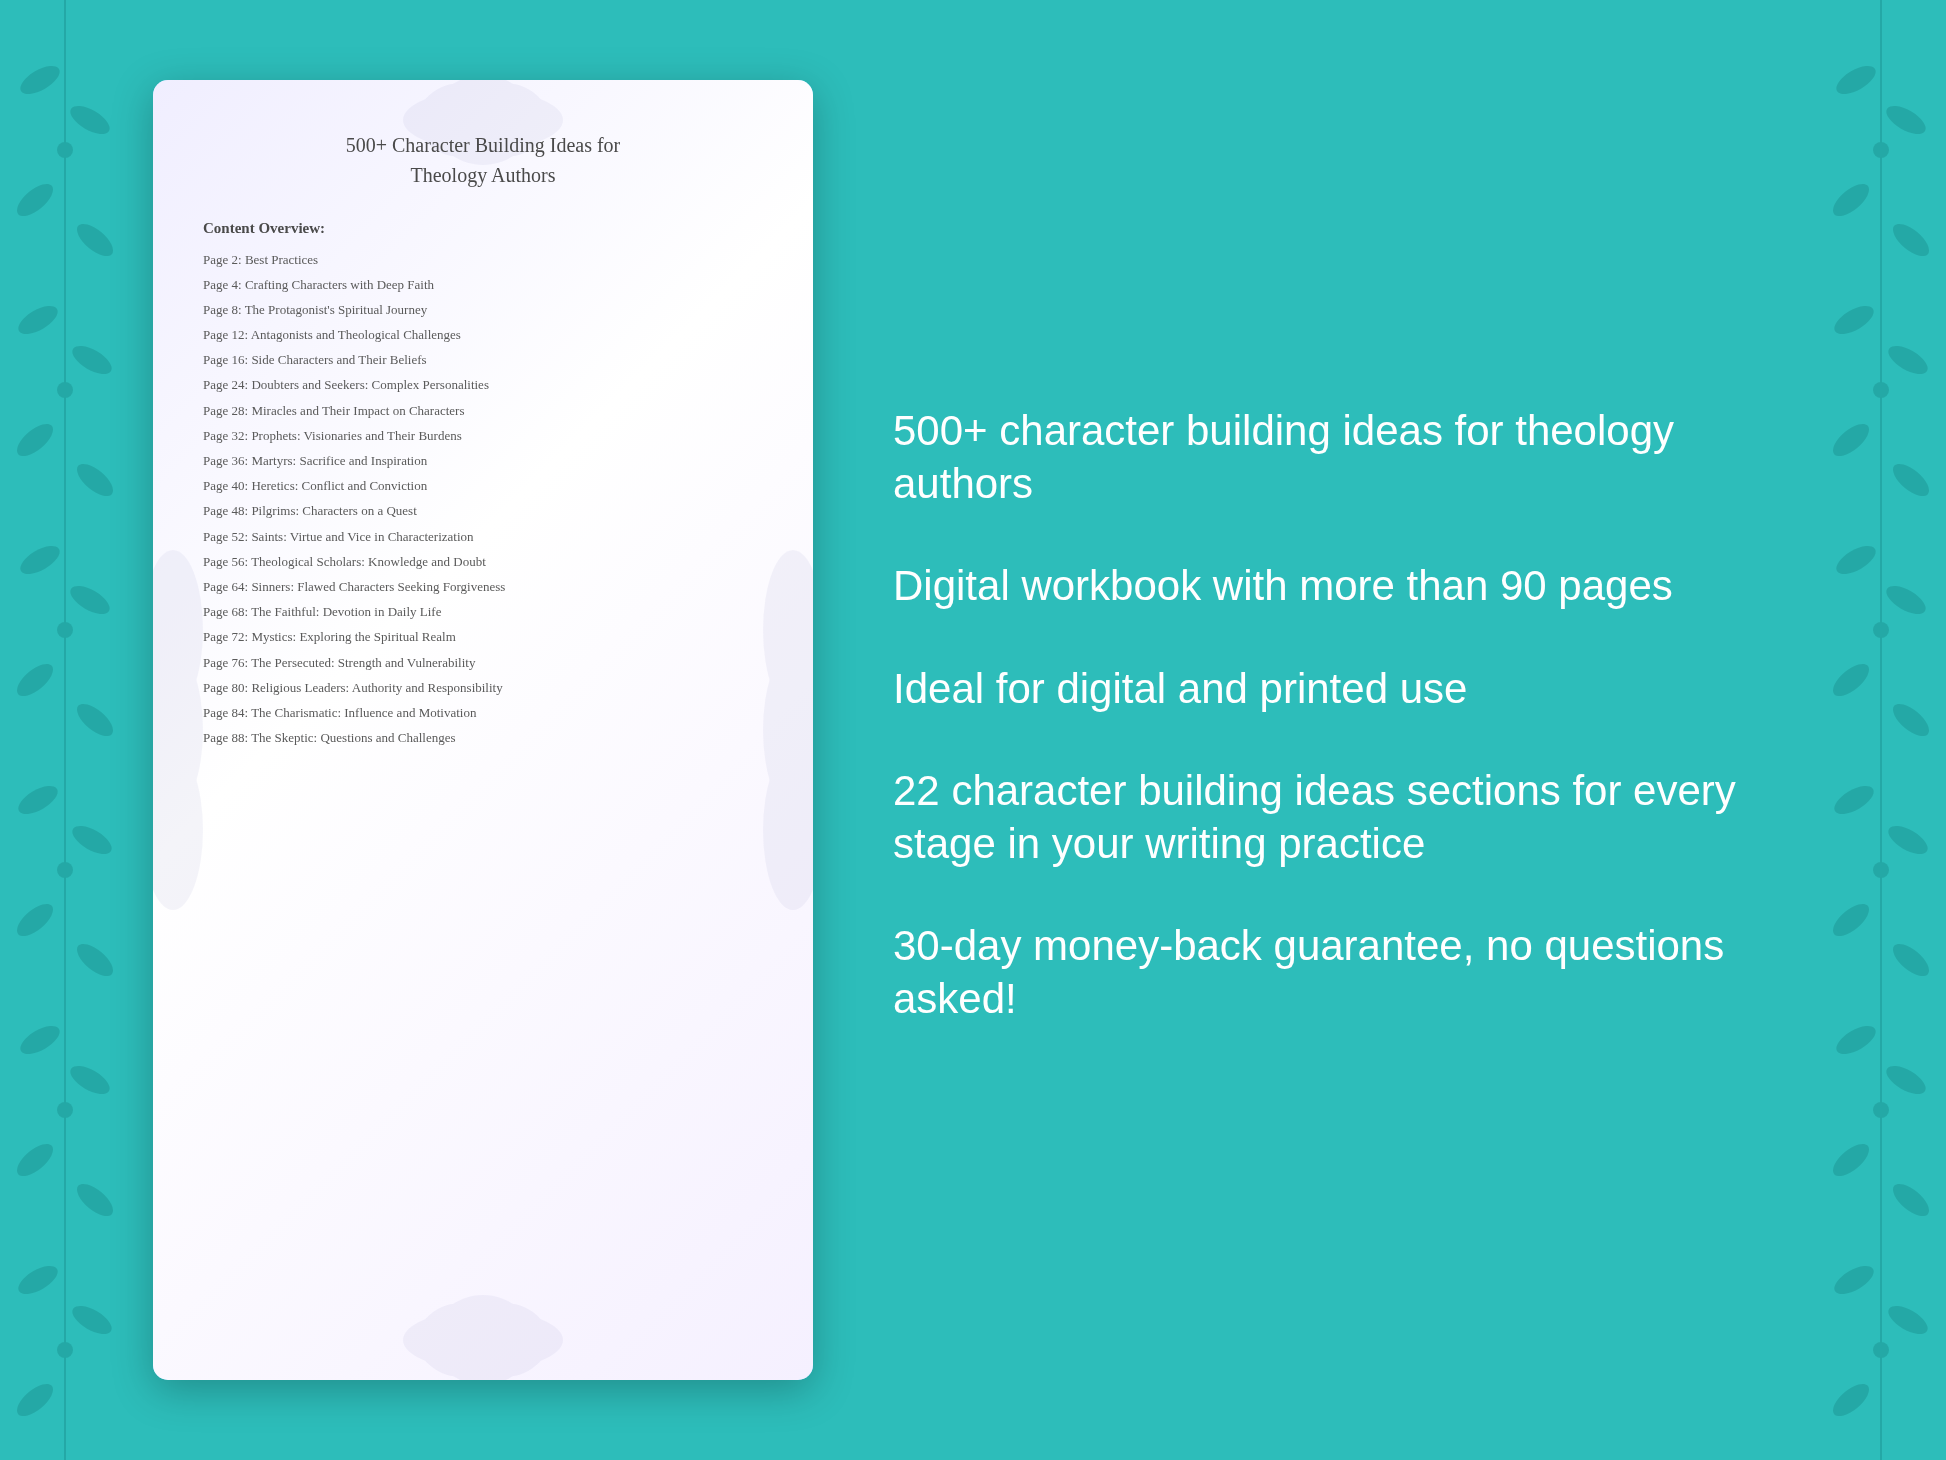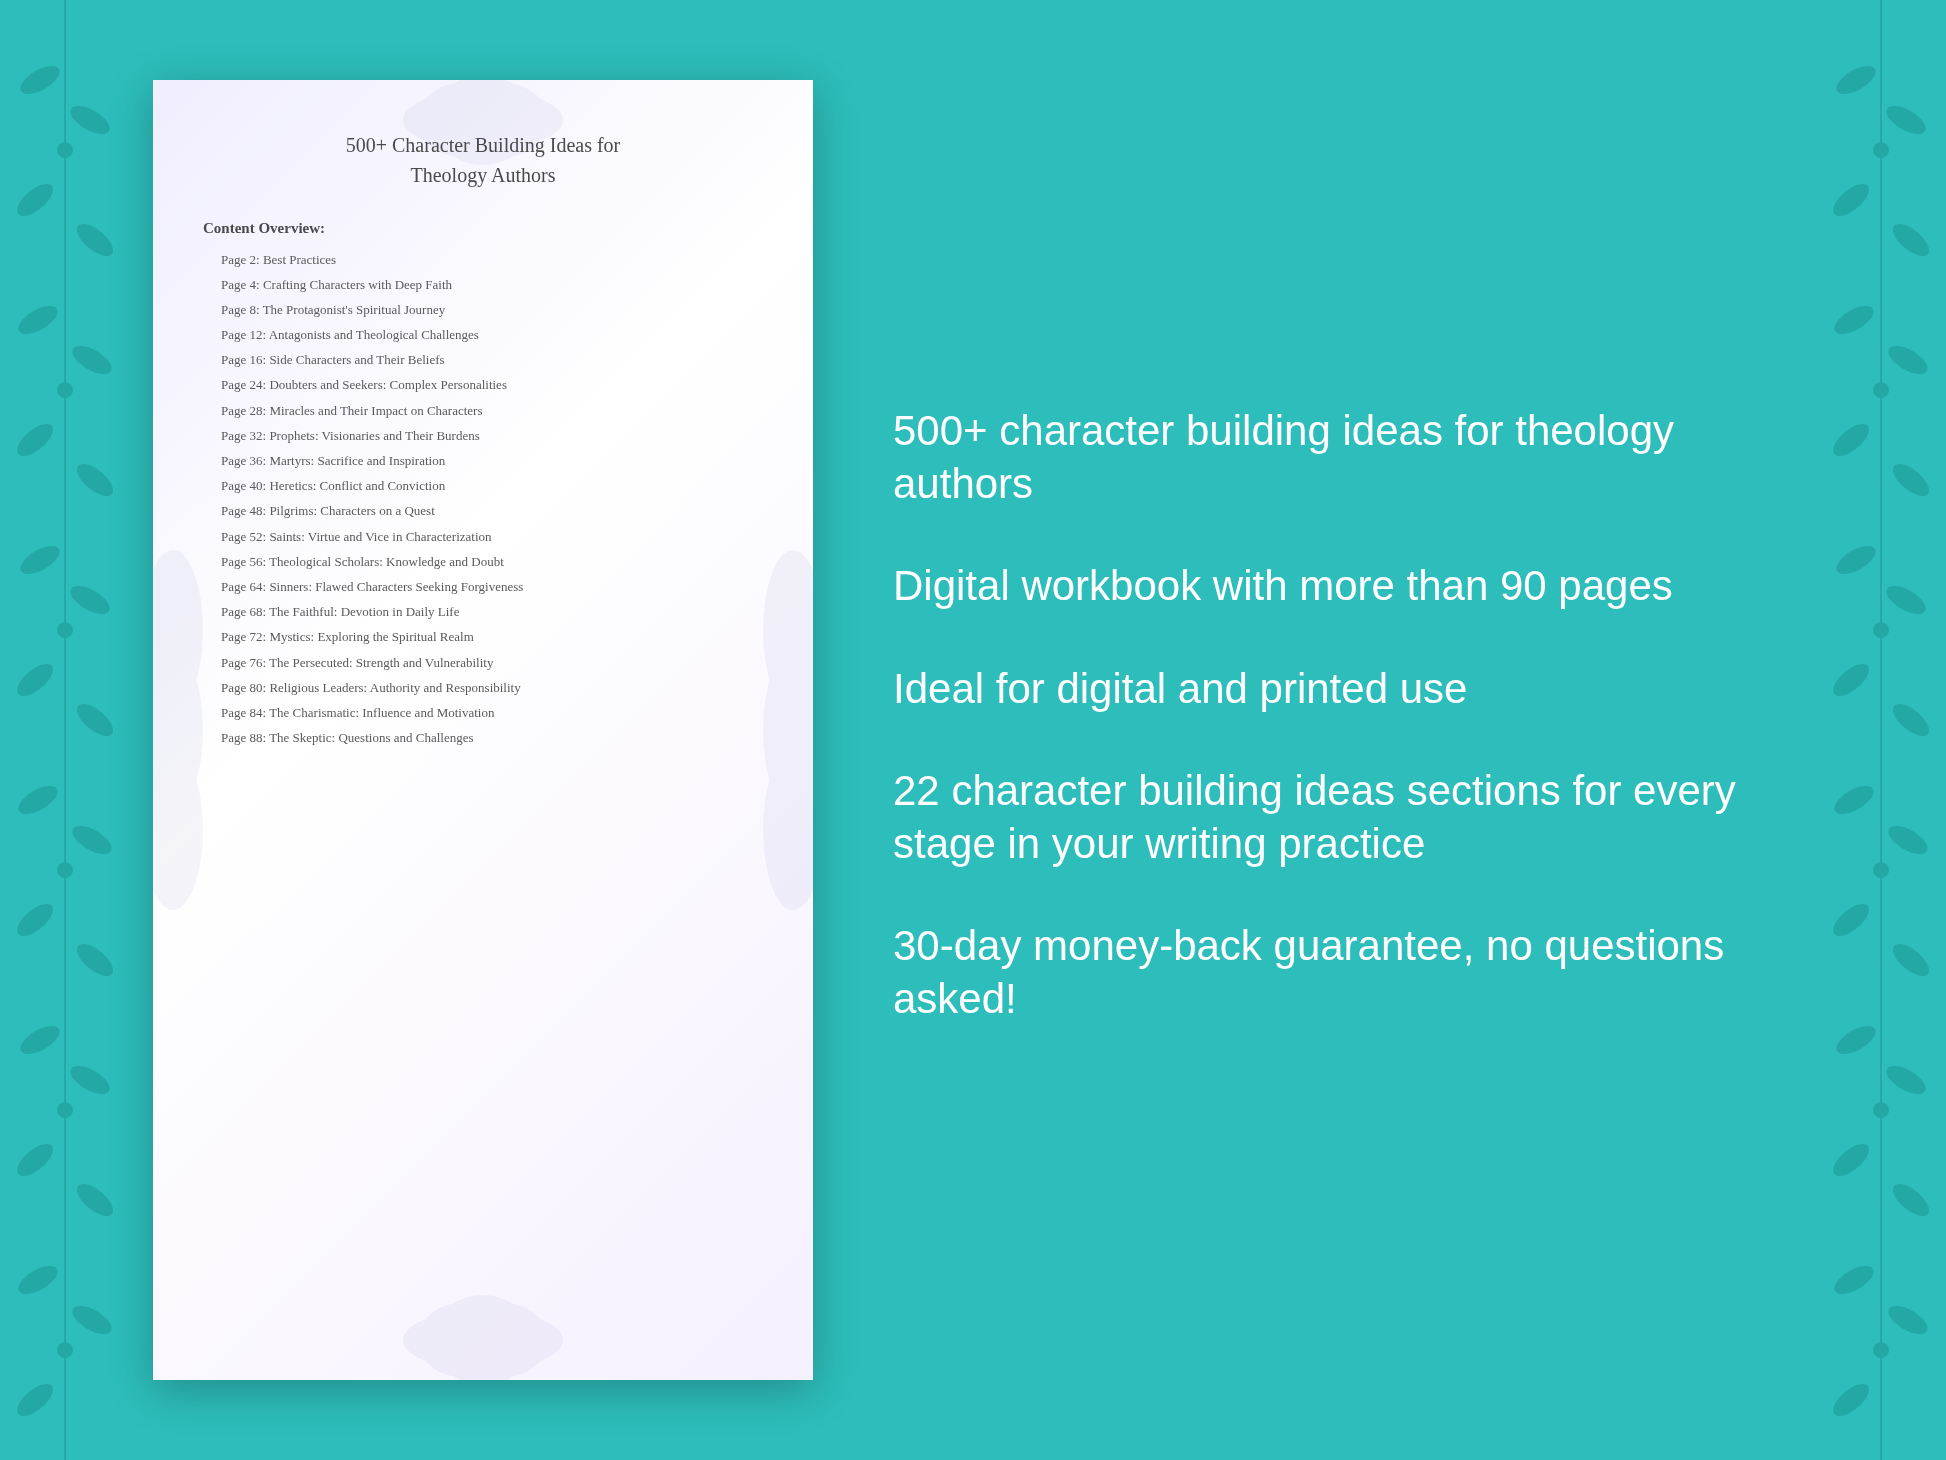--- a/index.html
+++ b/index.html
@@ -56,21 +56,21 @@
       width: 100%;
       max-width: 1800px;
       padding: 40px 80px;
     }
 
     
     .document {
       background: #7dd3fc;
       width: 660px;
       min-height: 1300px;
-      border-radius: 0;
+      border-radius: 15px;
       box-shadow: 0 10px 40px rgba(0,0,0,0.25);
       padding: 50px 50px 20px 50px;
       position: relative;
       flex-shrink: 0;
       overflow: hidden;
     }
 
     .document-inner {
       position: relative;
       z-index: 2;
@@ -141,21 +141,20 @@
     .content-overview-label {
       font-size: 15px;
       color: #4a4a4a;
       font-weight: bold;
       margin-bottom: 10px;
       font-family: 'Georgia', serif;
     }
 
     .toc-list {
       list-style: none;
-      margin-left: 18px;
     }
 
     .toc-item {
       font-size: 13px;
       color: #5a5a5a;
       padding: 3.5px 0;
       font-family: 'Georgia', serif;
       line-height: 1.4;
     }
 

